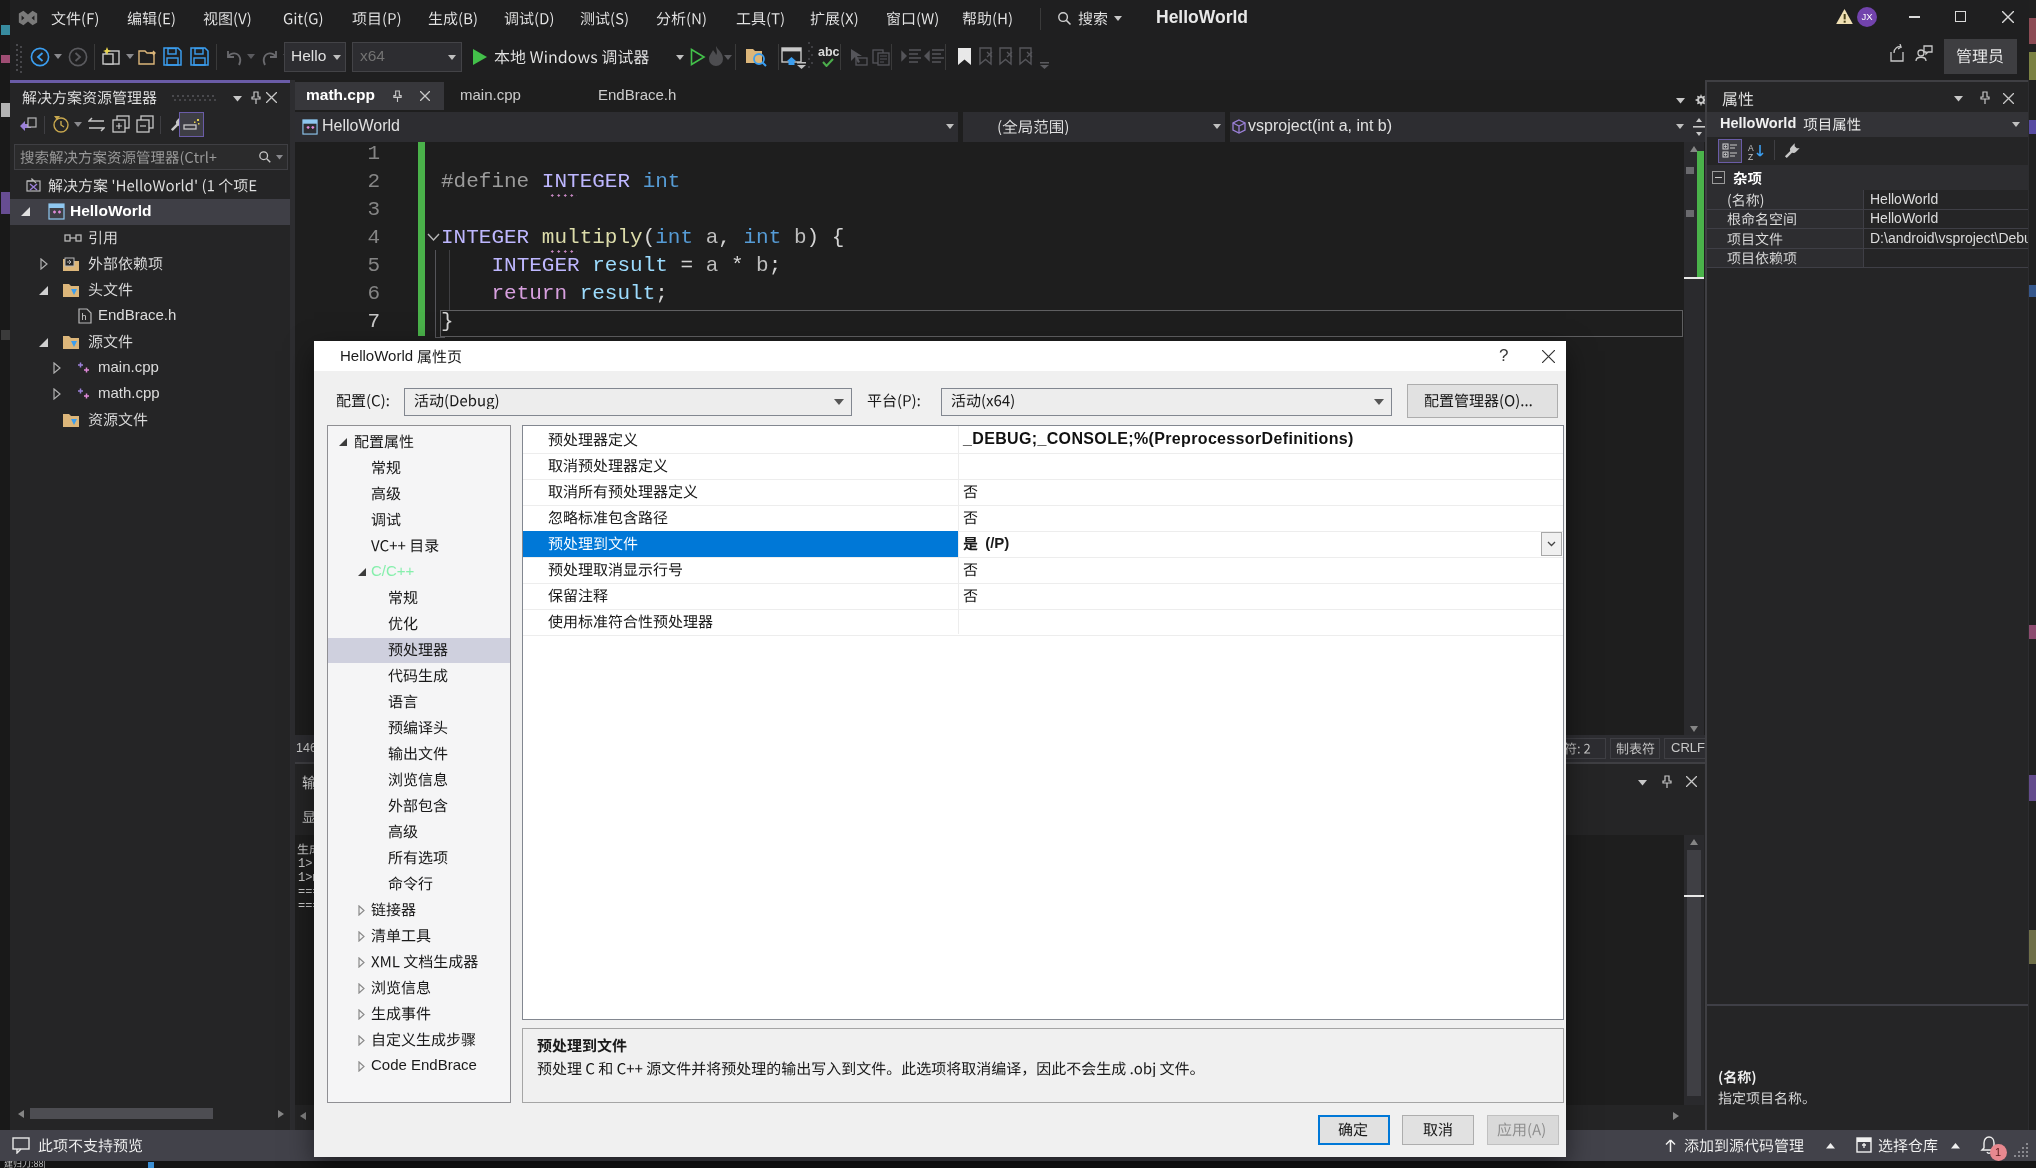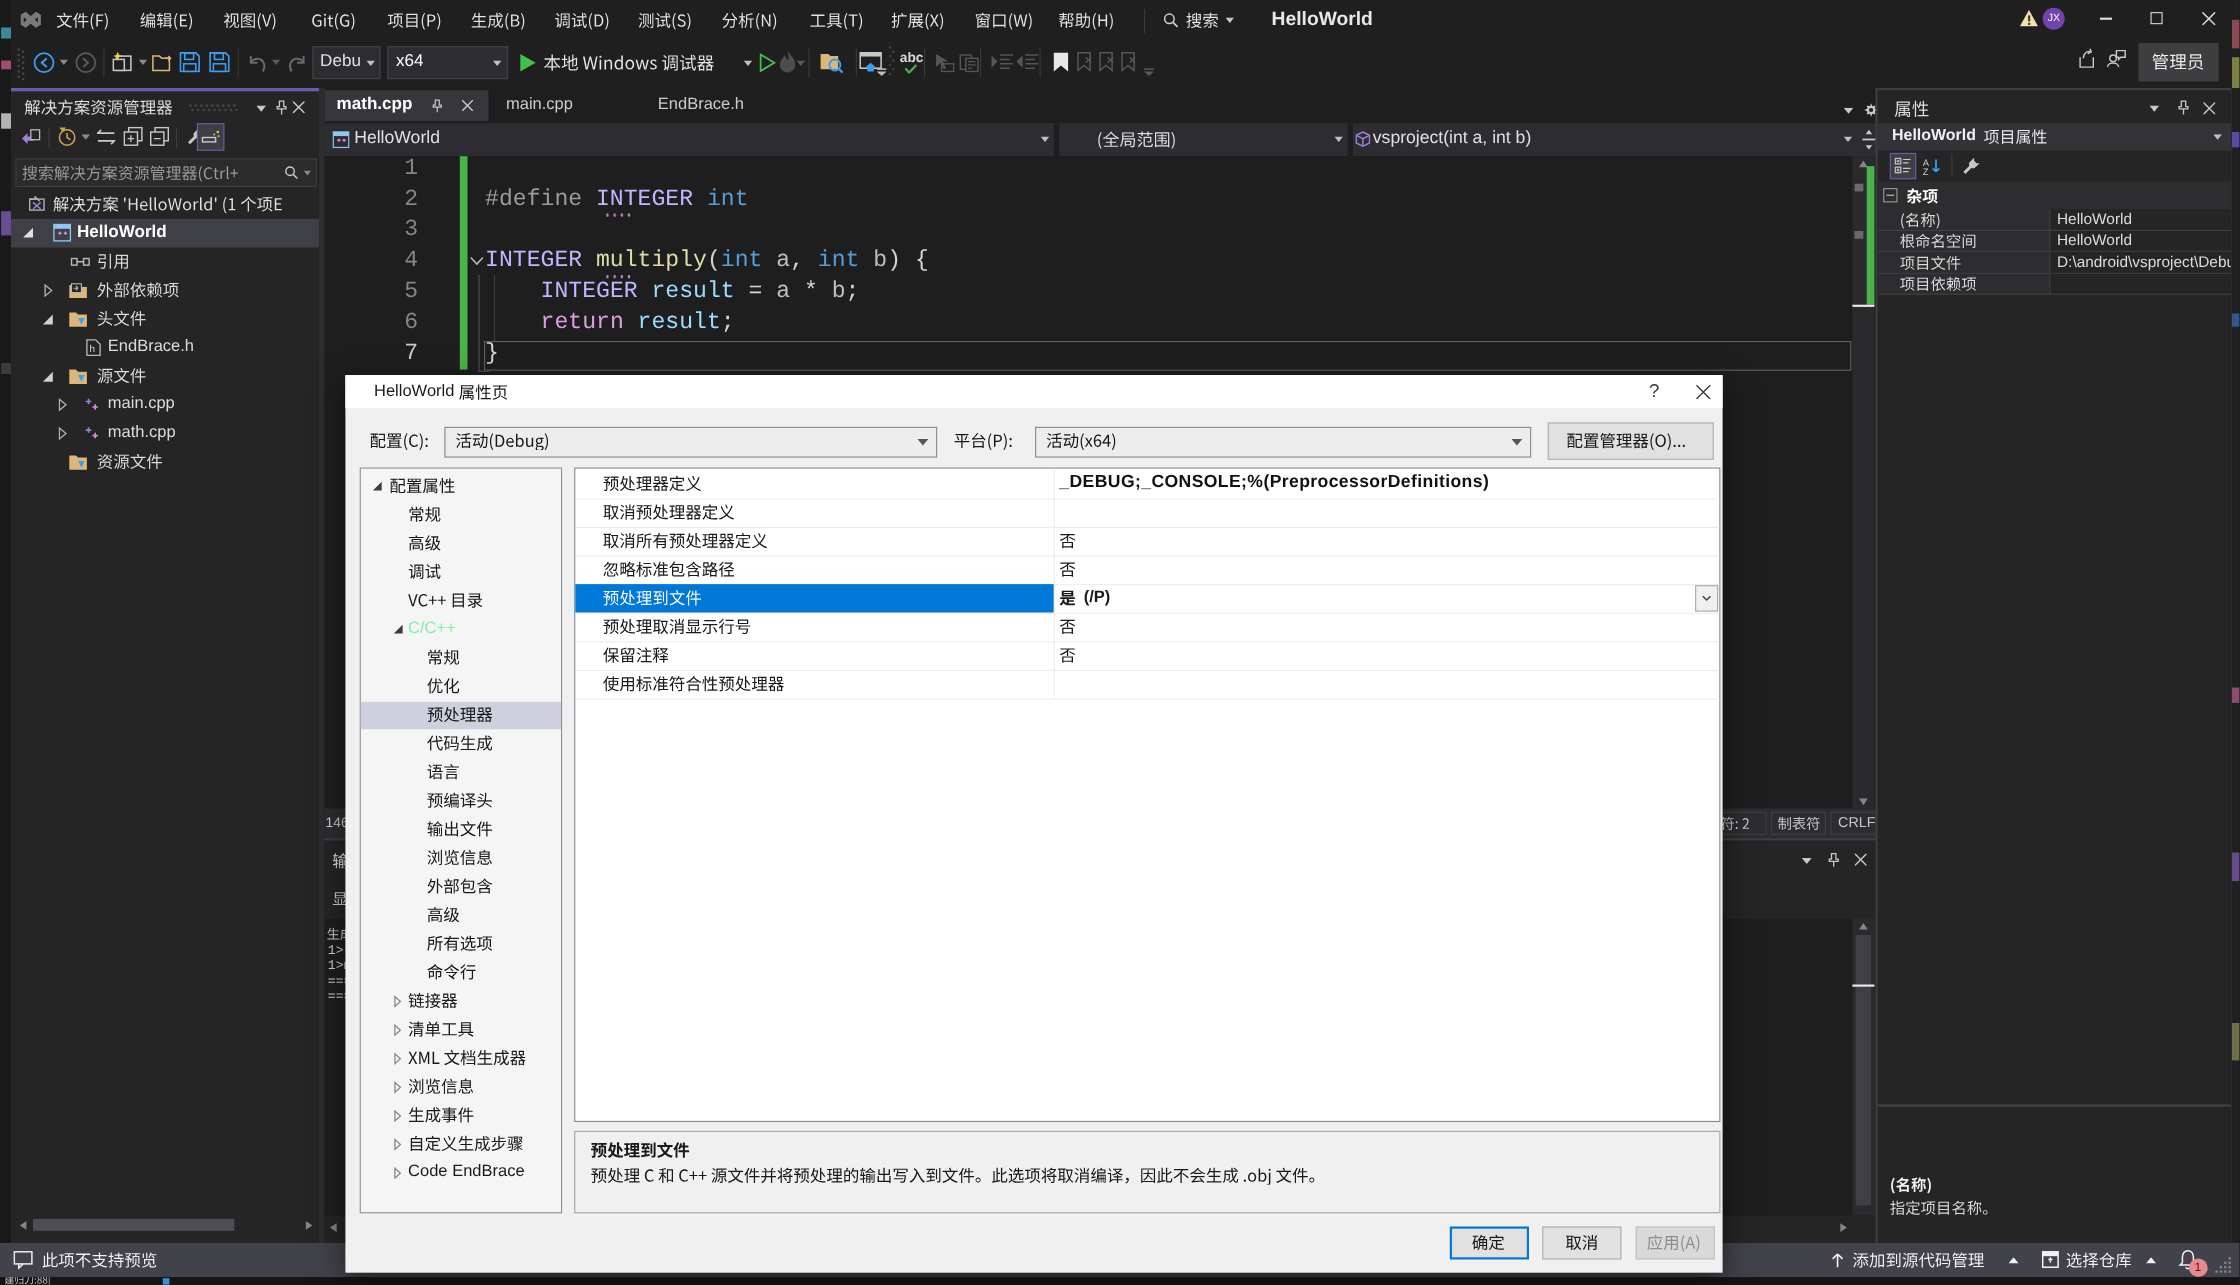--- a/index.html
+++ b/index.html
@@ -237,26 +237,26 @@
     <path d="M0 0 L8 0 L4 5 Z" fill="#5a5a5e"></path>
   </svg>
 <svg class="ct" style="left:260px;top:49px" width="20" height="17" viewBox="0 0 20 17">
     <path d="M16 2 L16 8 L10 8" fill="none" stroke="#6a6a6e" stroke-width="1.8"></path>
     <path d="M16 8 C13 3, 6 3, 4 9 C3 12, 4 14, 5 16" fill="none" stroke="#6a6a6e" stroke-width="1.8"></path>
   </svg>
 <svg class="ct" style="left:283px;top:54px" width="8" height="6">
     <path d="M0 0 L8 0 L4 5 Z" fill="#5a5a5e"></path>
   </svg>
 <div style="position:absolute;left:284.0px;top:42.0px;width:62.0px;height:30.0px;background:#2d2d31;border:1px solid #434347"></div>
-<div style="position:absolute;left:291.0px;top:45.8px;font-size:15.5px;color:#e0e0e0;font-weight:400;white-space:pre;line-height:20.2px;">Debu</div>
+<div style="position:absolute;left:291.0px;top:45.8px;font-size:15.5px;color:#e0e0e0;font-weight:400;white-space:pre;line-height:20.2px;">Hello</div>
 <svg class="ct" style="left:333px;top:55px" width="8" height="6">
     <path d="M0 0 L8 0 L4 5 Z" fill="#c0c0c0"></path>
   </svg>
 <div style="position:absolute;left:352.0px;top:42.0px;width:110.0px;height:30.0px;background:#2d2d31;border:1px solid #434347"></div>
-<div style="position:absolute;left:360.0px;top:45.8px;font-size:15.5px;color:#ffffff;font-weight:400;white-space:pre;line-height:20.2px;">x64</div>
+<div style="position:absolute;left:360.0px;top:45.8px;font-size:15.5px;color:#737373;font-weight:400;white-space:pre;line-height:20.2px;">x64</div>
 <svg class="ct" style="left:448px;top:55px" width="8" height="6">
     <path d="M0 0 L8 0 L4 5 Z" fill="#c0c0c0"></path>
   </svg>
 <svg class="ct" style="left:472px;top:48px" width="16" height="18">
     <path d="M1 1 L15 9 L1 17 Z" fill="#43c04a"></path>
   </svg>
 <svg class="ct" width="155.3" height="17.0" style="position:absolute;left:494.0px;top:48.8px;">
     <g fill="#e4e4e4" transform="translate(0,14.08) scale(0.016000)">
       <use href="#q49" x="0"></use>
       <use href="#q50" x="1000"></use>

